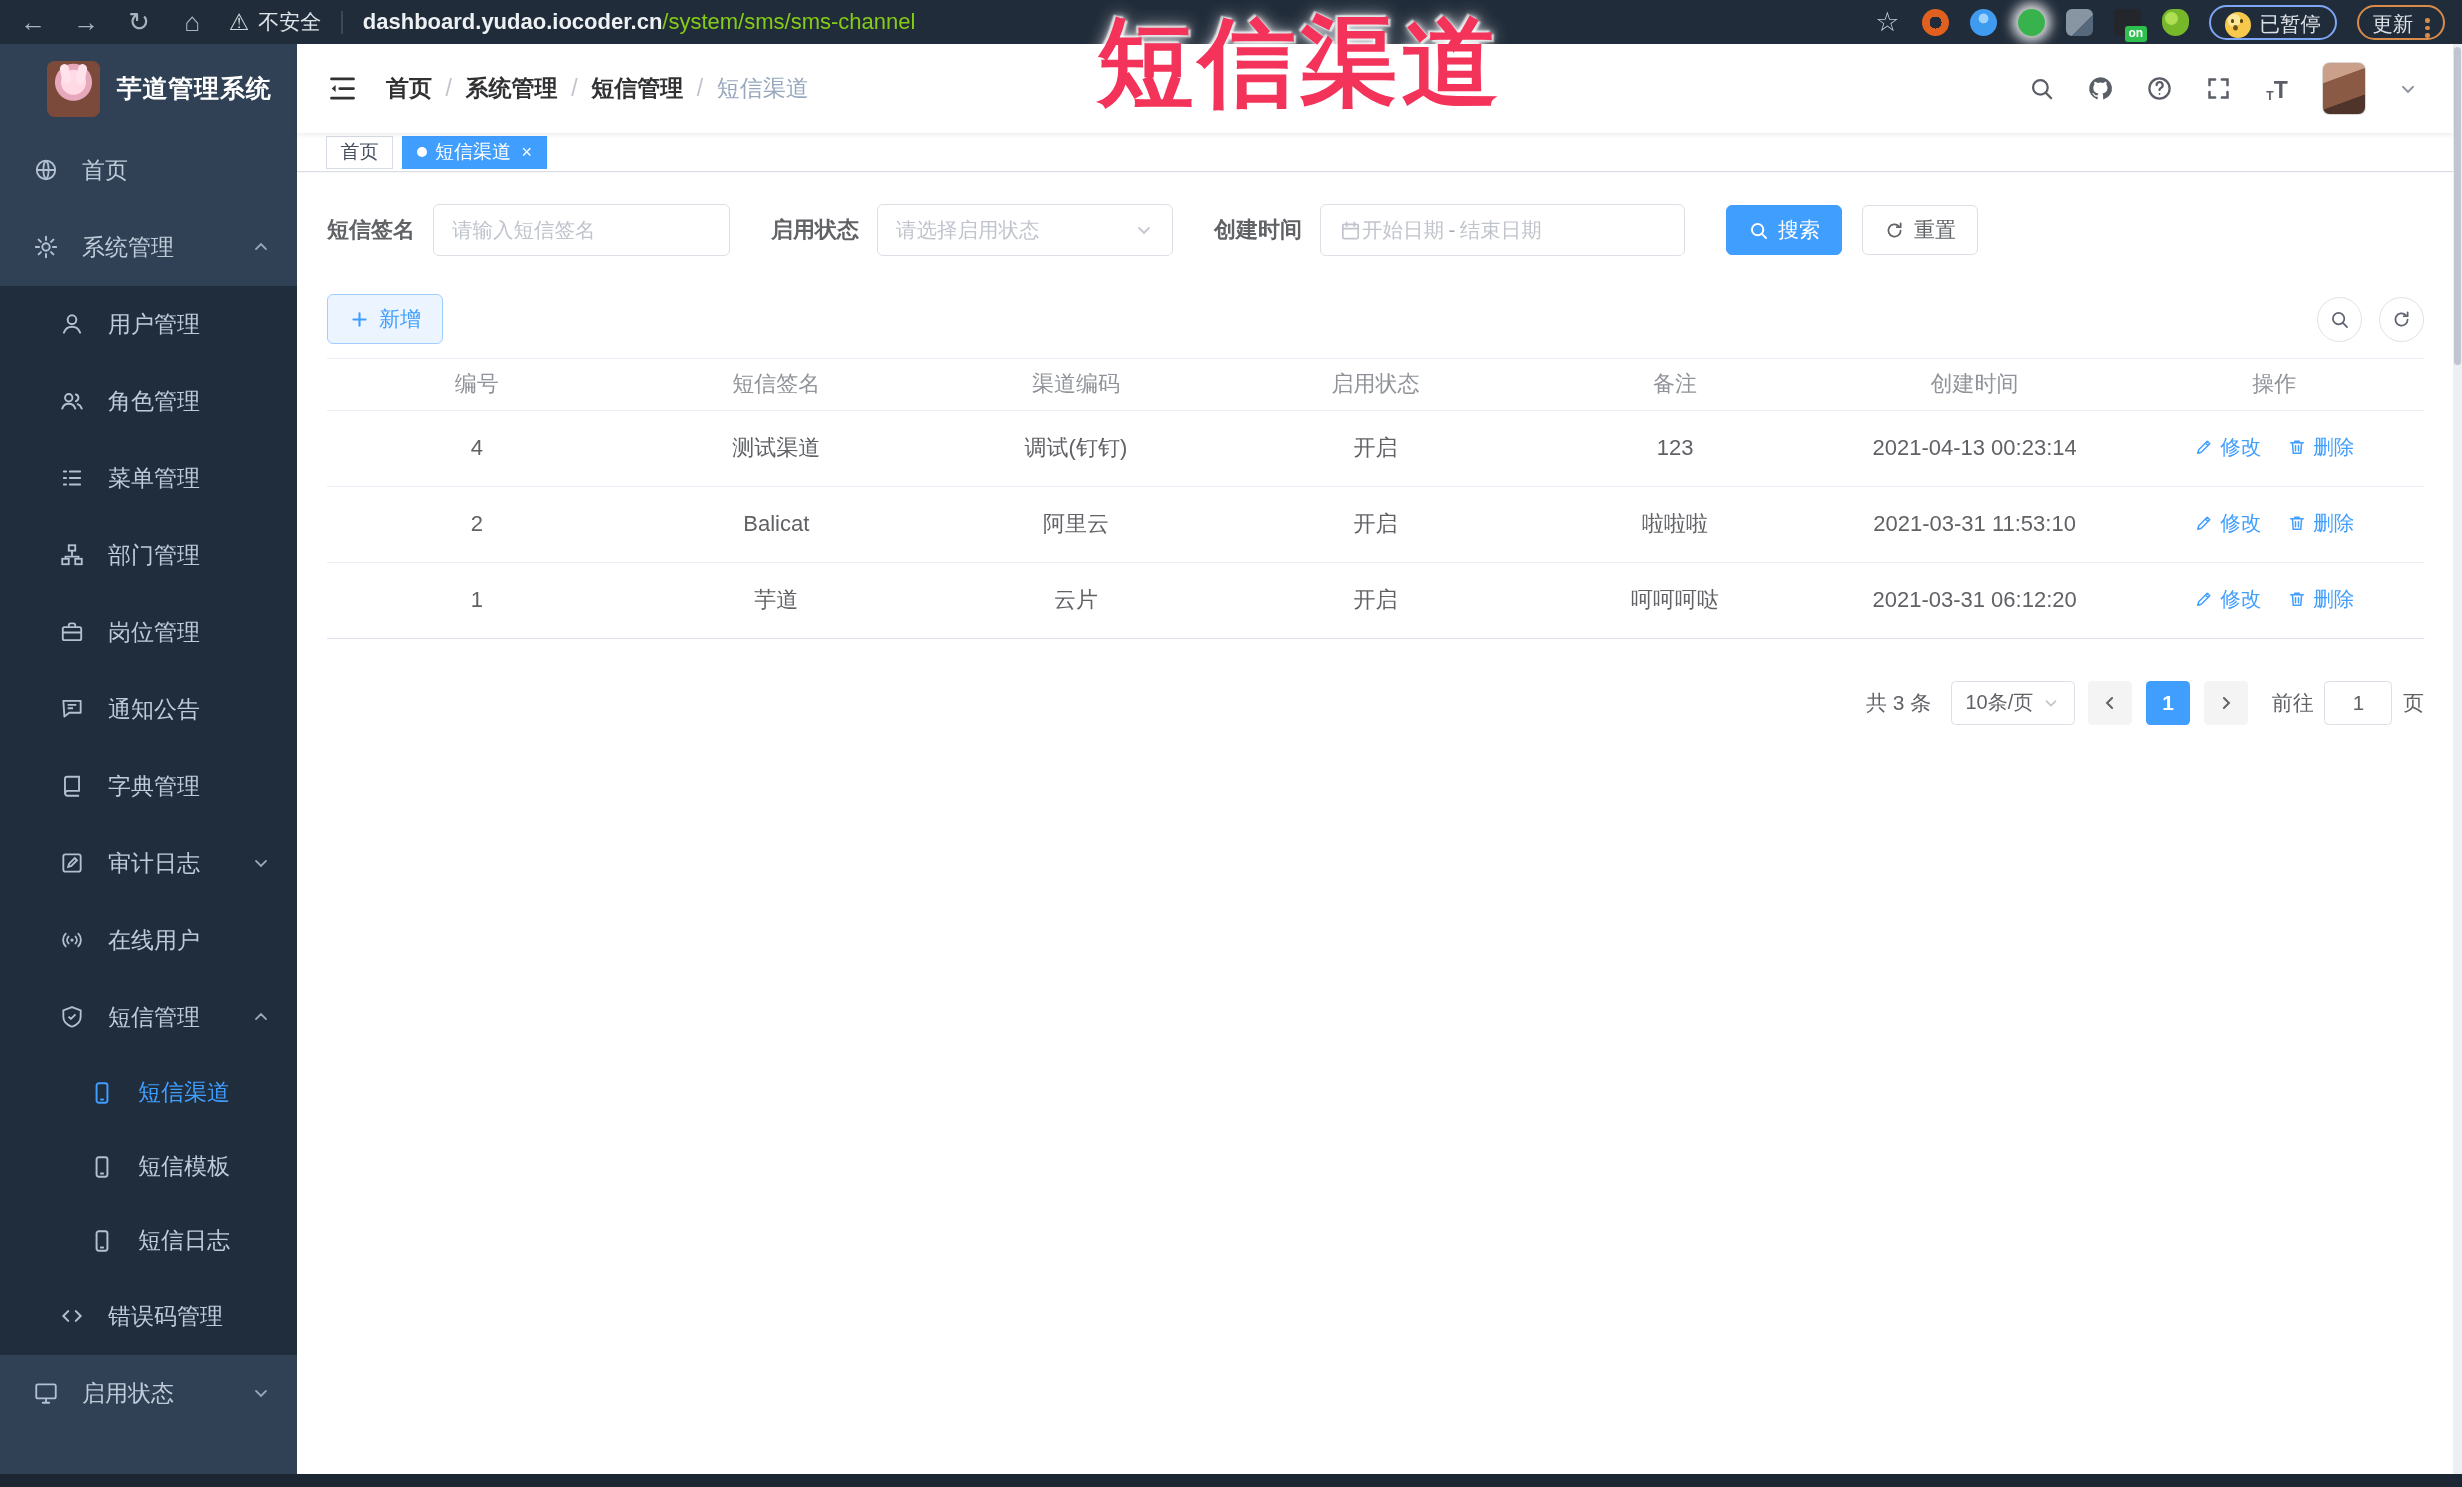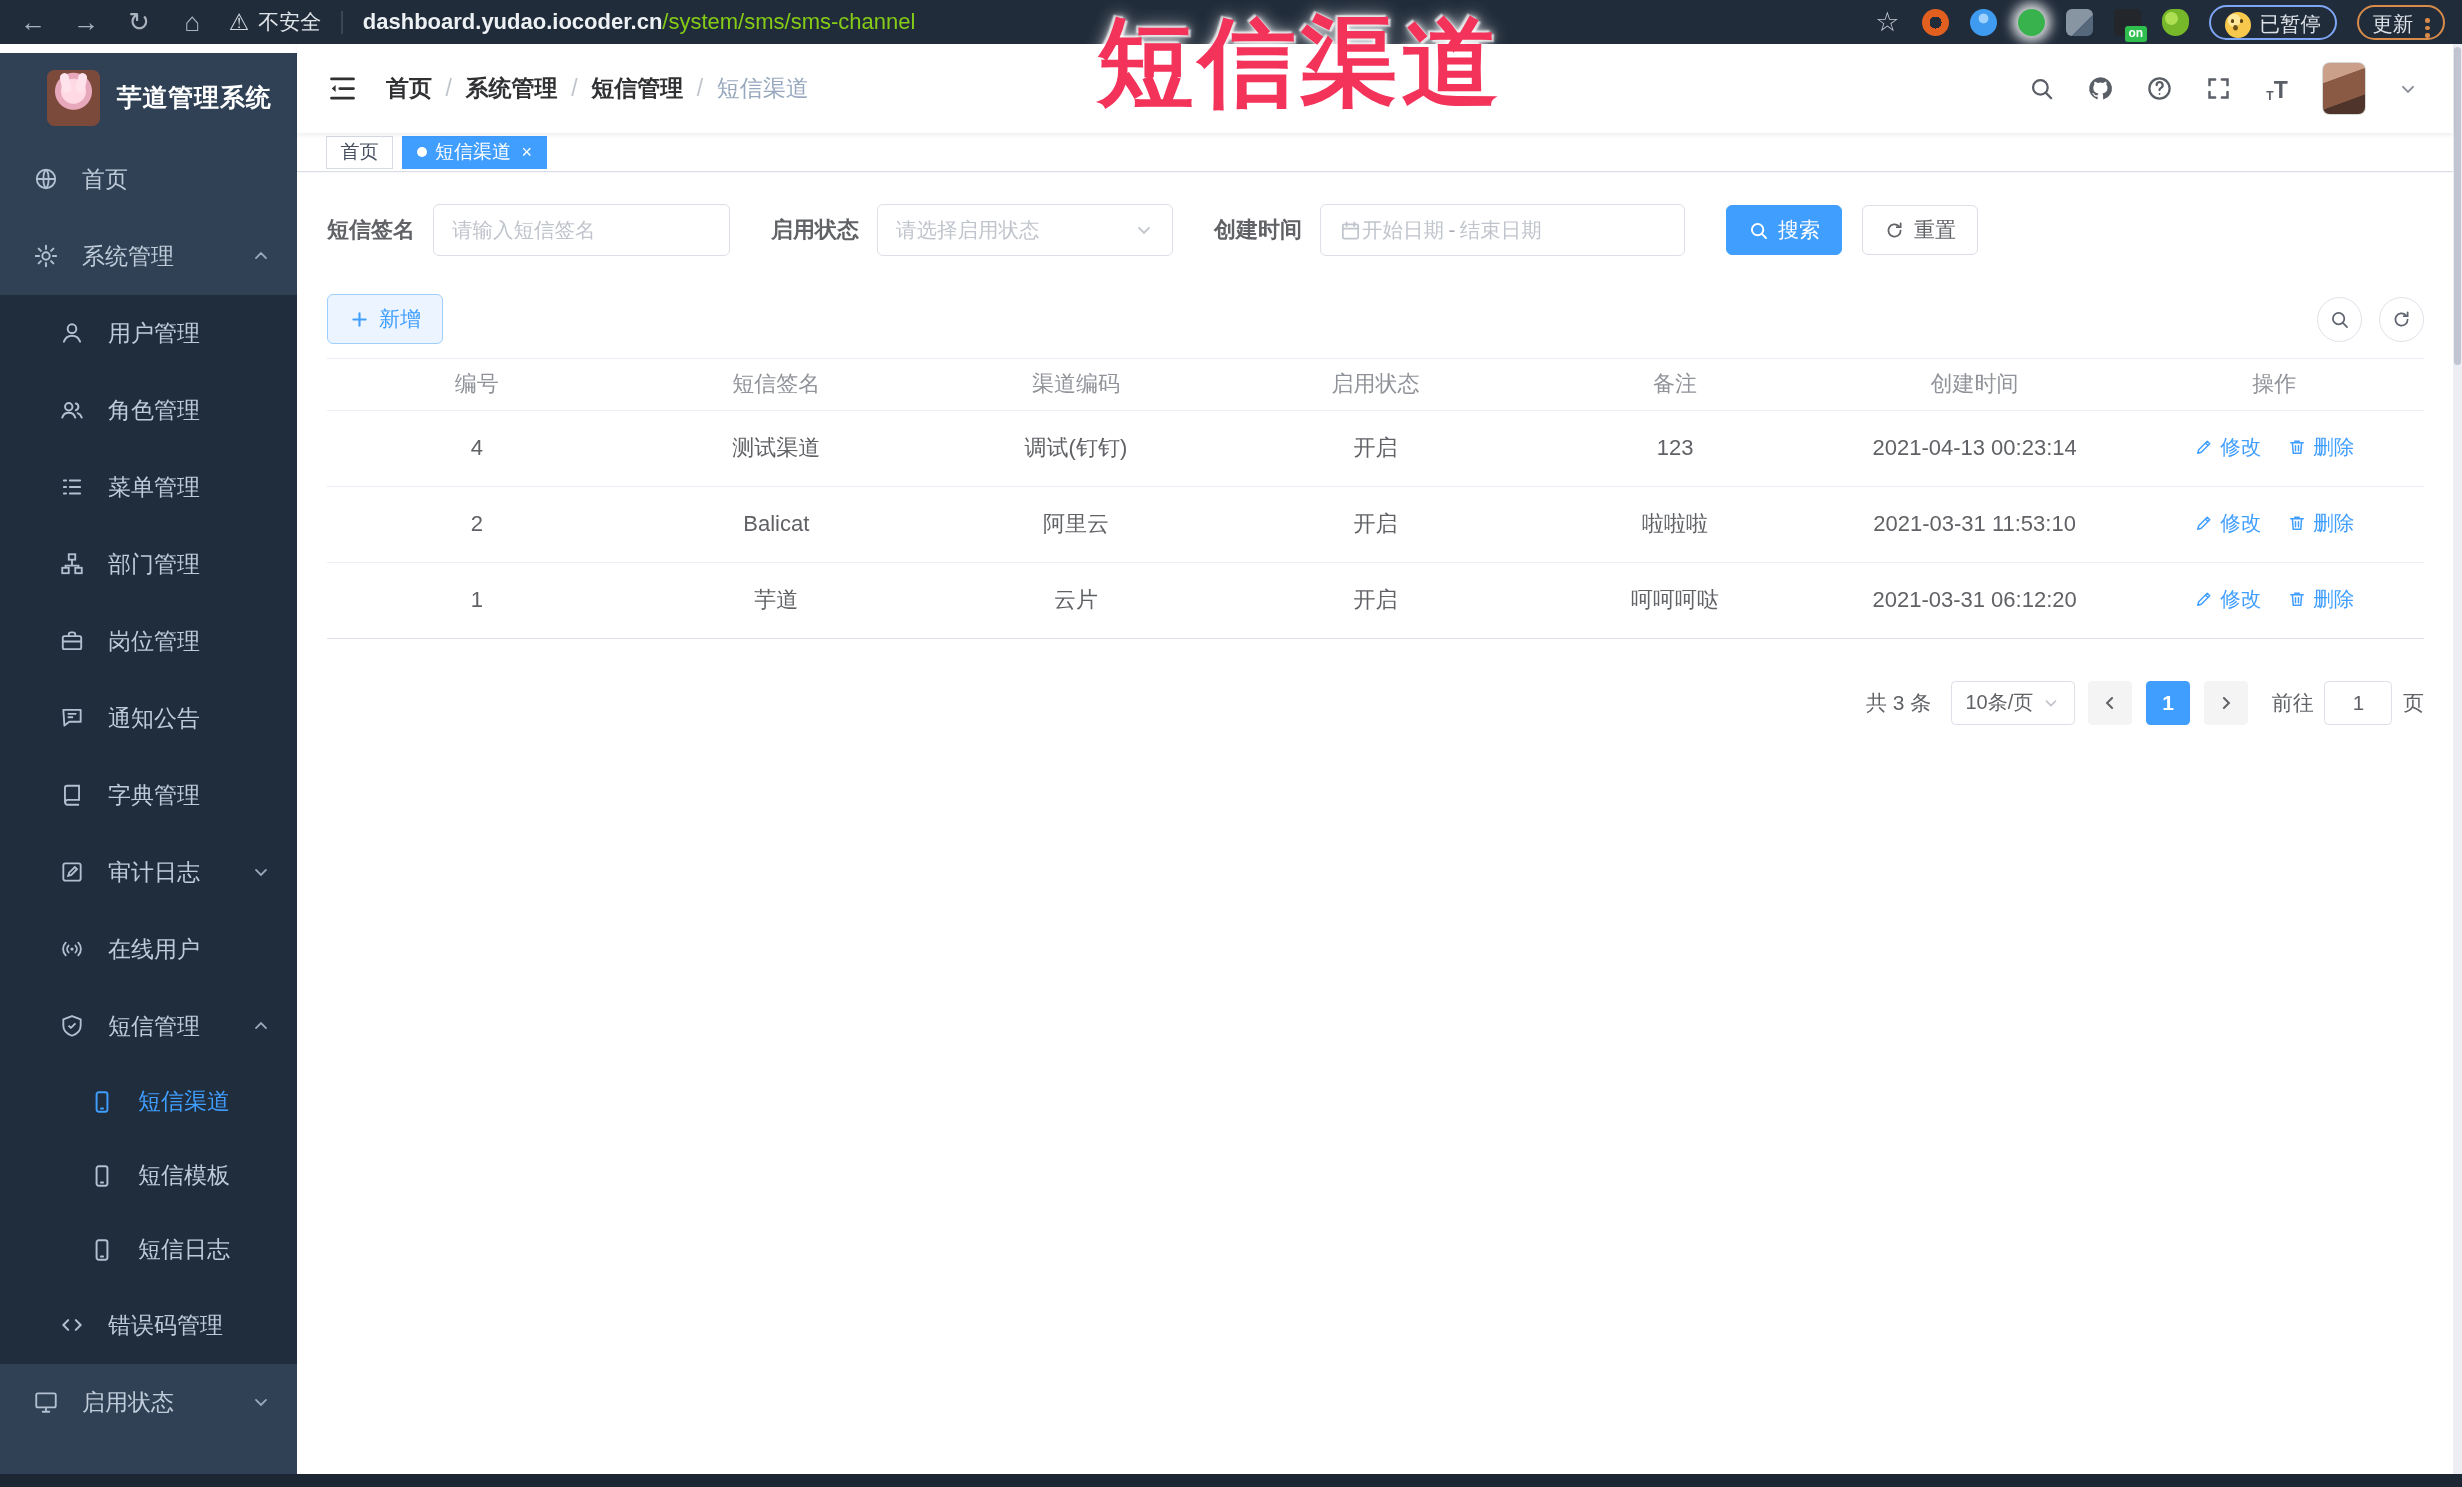--- a/index.html
+++ b/index.html
@@ -45,21 +45,21 @@
   .emoji-face:after{content:"";position:absolute;left:6px;top:7.6px;width:3.8px;height:3.8px;background:#5c4312;border-radius:50%;box-shadow:9px 0 0 #5c4312,3px 6.8px 0 0.8px rgba(92,67,18,.9);}
   .vdots{color:#d98b4a;font-size:20px;letter-spacing:0;line-height:9px;display:flex;flex-direction:column;gap:3px;margin-left:3px;}
   .vdots i{width:4.5px;height:4.5px;border-radius:50%;background:#d98b4a;display:block;}
 
   
   .overlay-title{position:absolute;left:1097px;top:-1.5px;z-index:50;font-size:97px;font-weight:700;letter-spacing:4.5px;color:#f3335a;
     text-shadow:0 0 7.6px rgba(255,255,255,.95),0 0 16.7px rgba(255,255,255,.85),2.3px 2.3px 1.5px rgba(255,255,255,.7),-2.3px -2.3px 1.5px rgba(255,255,255,.7);
     font-family:"Liberation Sans","DejaVu Sans",sans-serif;white-space:nowrap;}
 
   
-  .sidebar{position:absolute;left:0;top:44px;width:297px;height:1430px;background:var(--sidebar-bg);overflow:hidden;margin-top:9px;}
+  .sidebar{position:absolute;left:0;top:44px;width:297px;height:1430px;background:var(--sidebar-bg);overflow:hidden;}
   .logo-row{display:flex;align-items:center;gap:16.7px;padding:16.7px 0 15px 47px;}
   .logo-img{width:53px;height:56px;border-radius:7.6px;background:
       radial-gradient(circle at 50% 38%,#ffd9e4 0 12px,#e8a8bc 13px 18px,#7c4a3a 19px);position:relative;overflow:hidden;}
   .logo-img:before,.logo-img:after{content:"";position:absolute;top:3px;width:9px;height:20px;border-radius:6px;background:#ffe3ec;}
   .logo-img:before{left:13.6px;transform:rotate(-12deg);}
   .logo-img:after{right:13.6px;transform:rotate(12deg);}
   .app-title{color:#fff;font-size:25px;font-weight:700;letter-spacing:0.8px;}
   .menu{display:flex;flex-direction:column;}
   .m-item{display:flex;align-items:center;height:77px;color:var(--menu-text);font-size:23px;cursor:pointer;position:relative;}
   .m-item .mi{width:26px;height:26px;margin-right:23px;flex:0 0 auto;color:#b3c0d1;}

